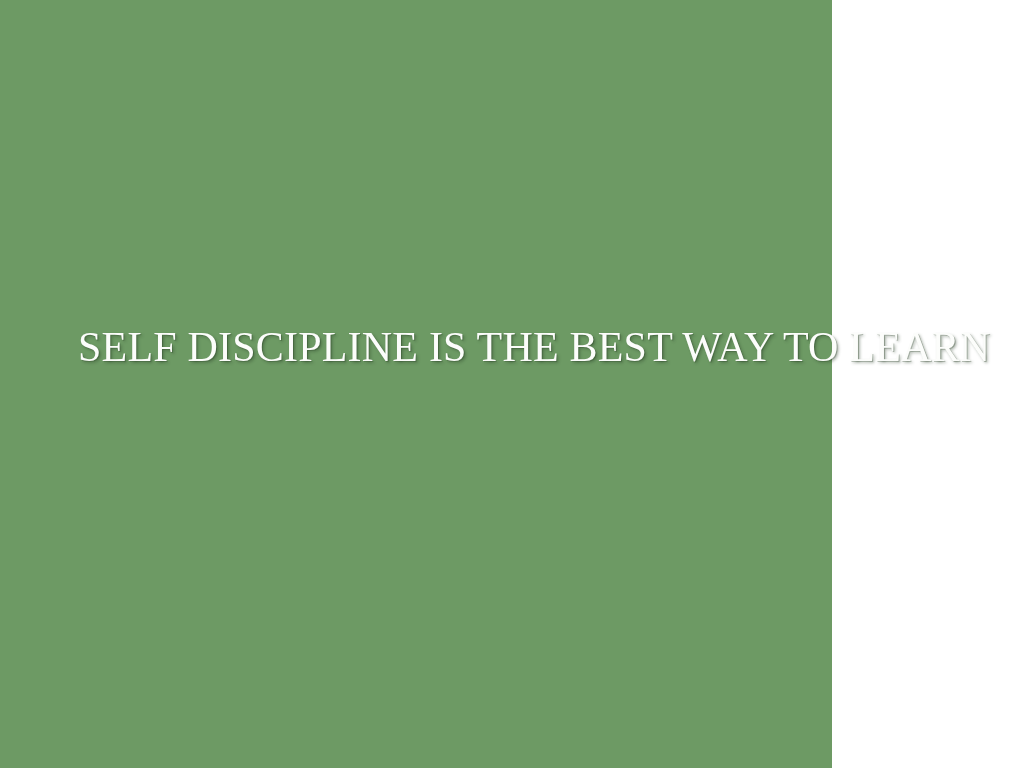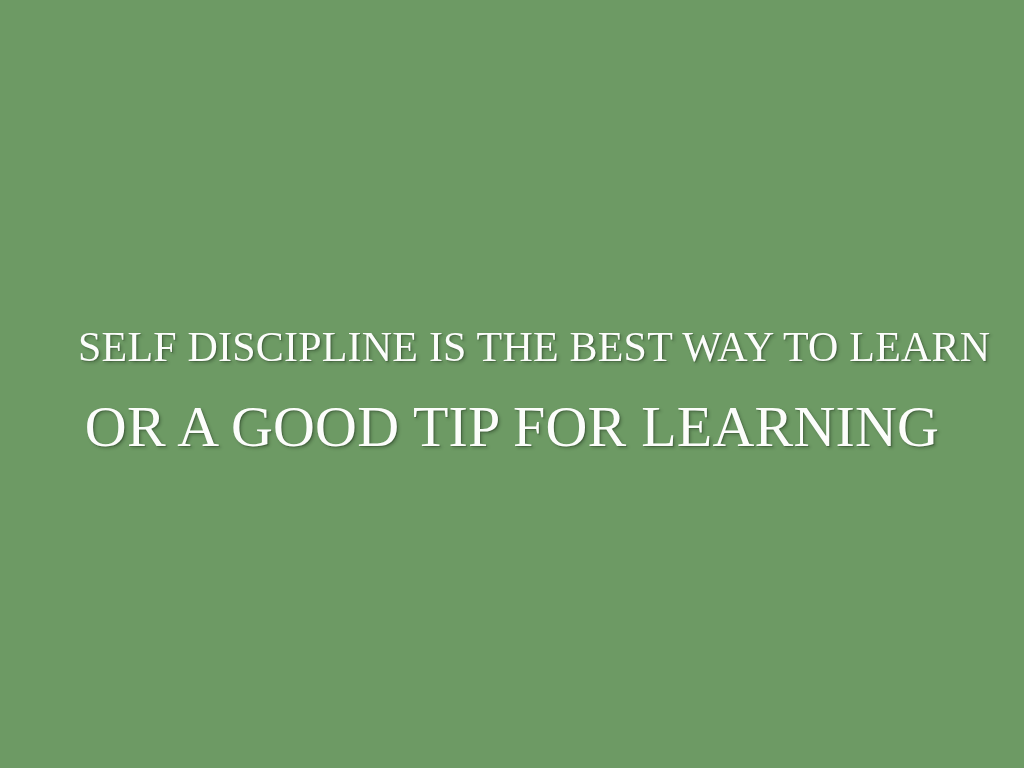--- a/index.html
+++ b/index.html
@@ -10,21 +10,21 @@
 
   body {
     width: 1024px;
     height: 768px;
     overflow: hidden;
     font-family: "Liberation Serif", "DejaVu Serif", serif;
   }
 
   #slide {
     position: relative;
-    width: 1024px;
+    width: 832px;
     height: 768px;
     box-sizing: border-box;
     background: #6D9A64;
     display: flex;
     flex-direction: column;
     align-items: center;
     justify-content: center;
   }
 
   .quote-block {
@@ -63,16 +63,15 @@
     letter-spacing: 0.2px;
   }
 </style>
 </head>
 <body>
 
 <div id="slide">
 
   <div class="quote-block">
     <span class="quote-line quote-line-1">SELF DISCIPLINE IS THE BEST WAY TO LEARN</span>
-    <span class="quote-line quote-line-2">OR A GOOD TIP FOR LEARNING</span>
   </div>
 
 </div>
 
 </body></html>

